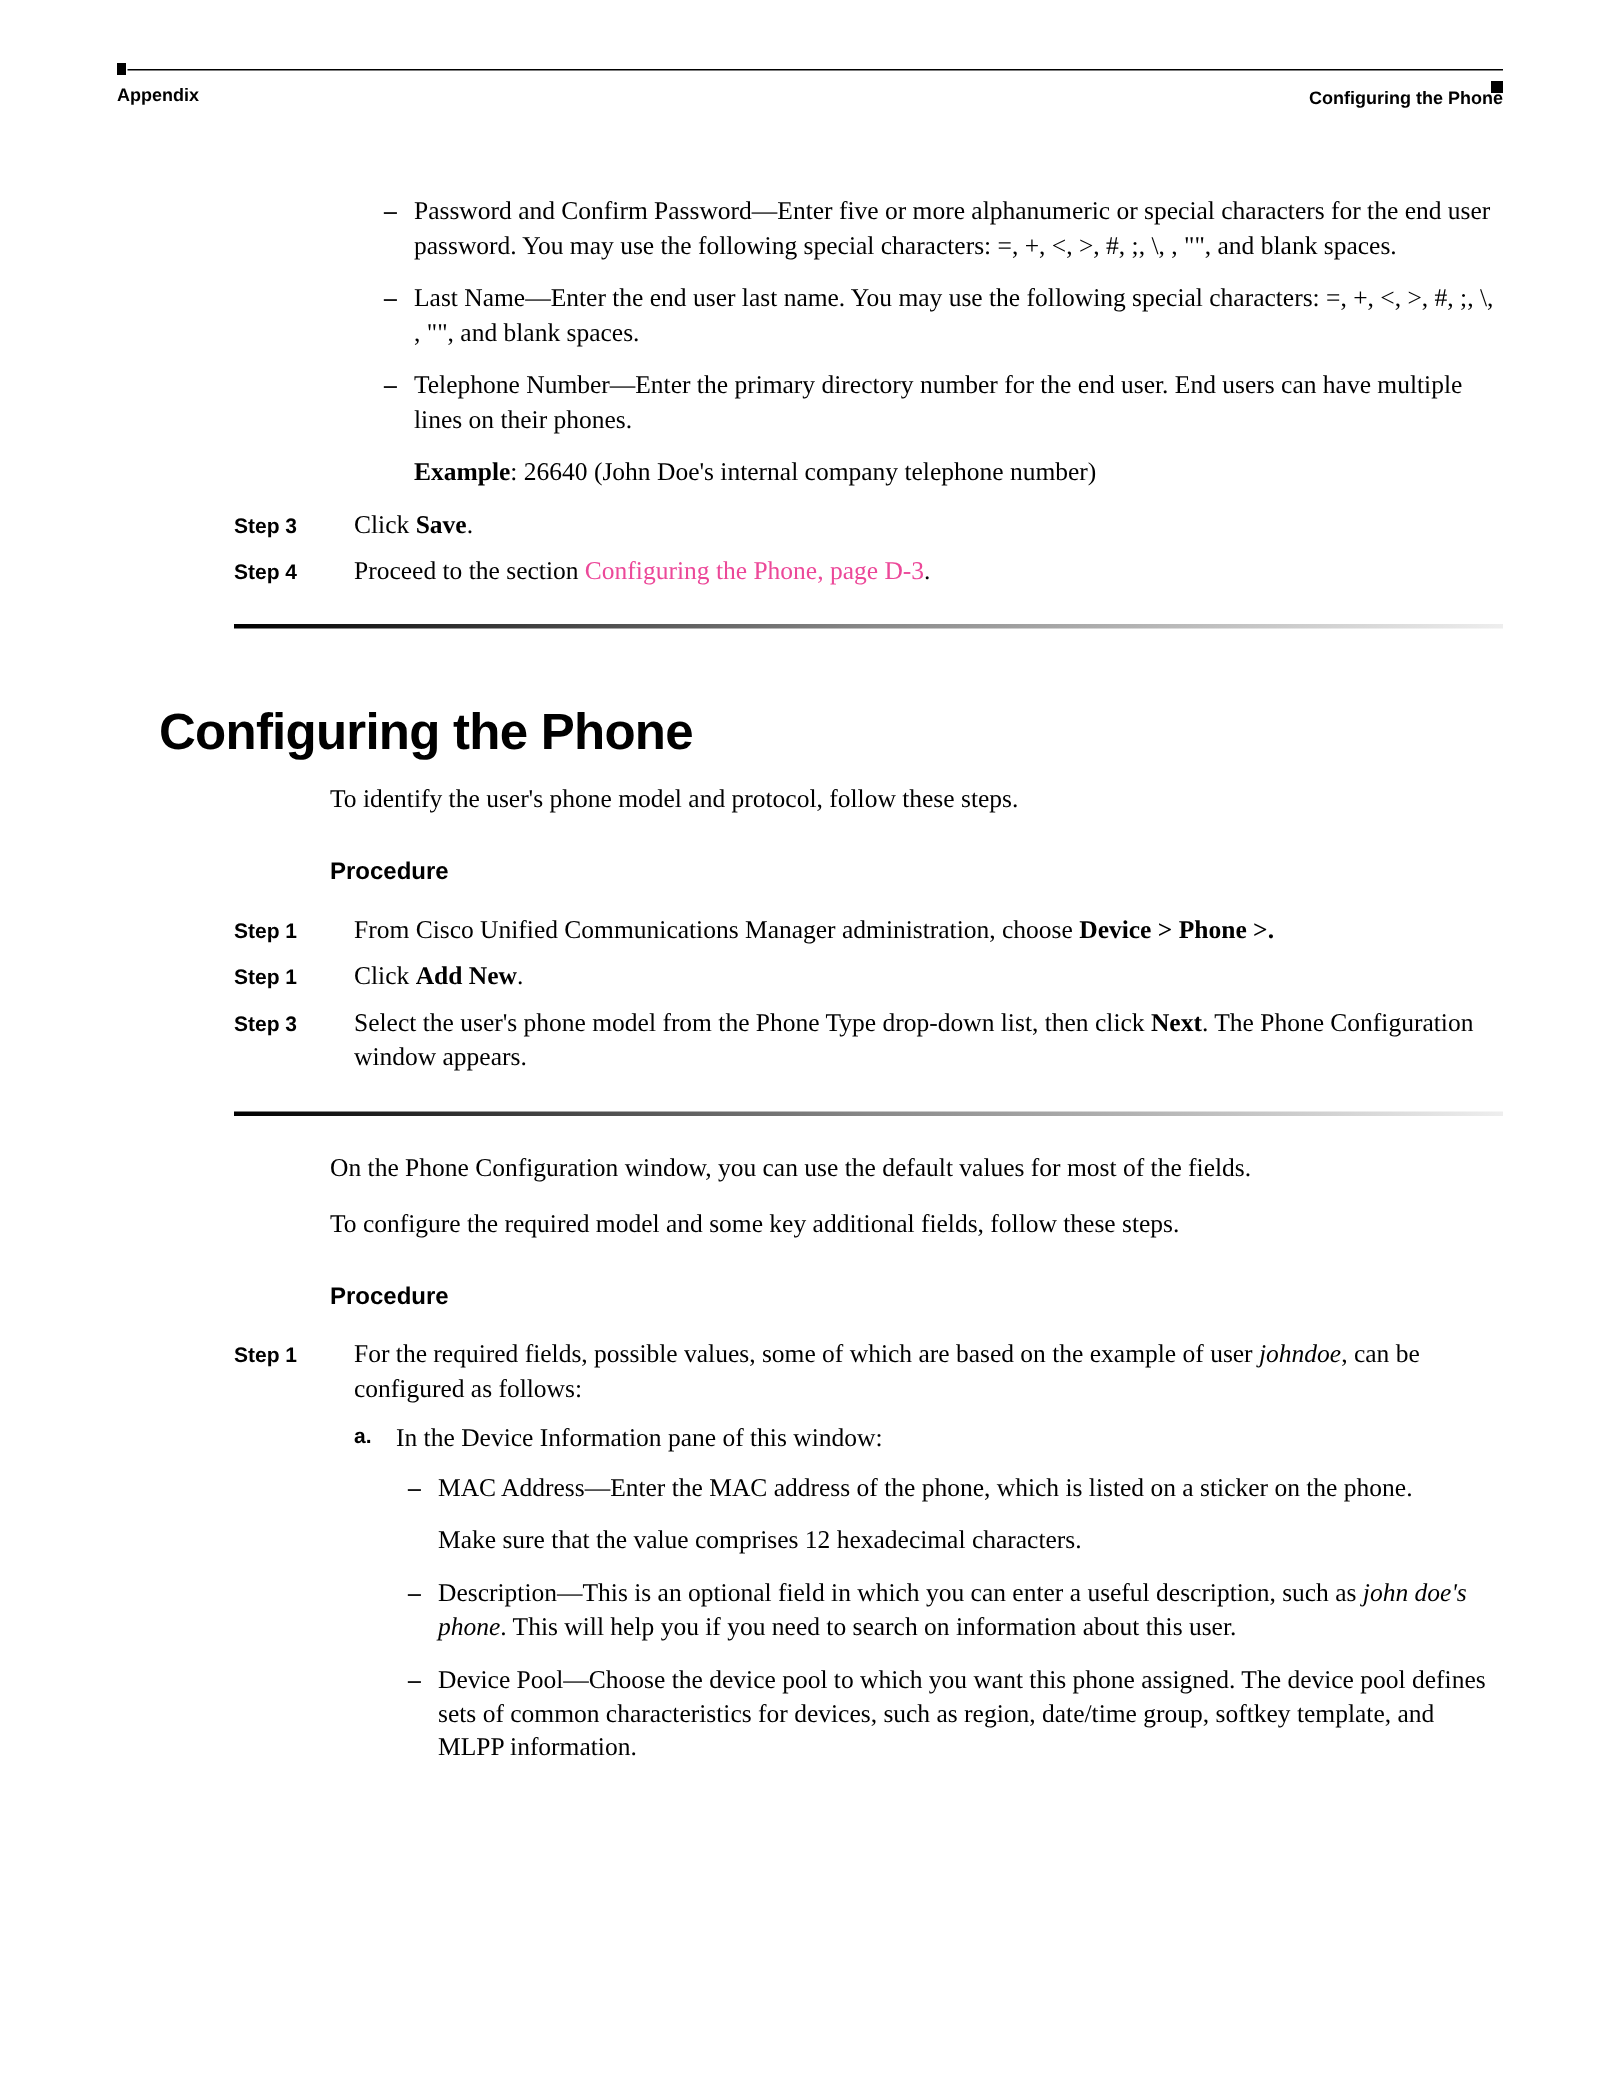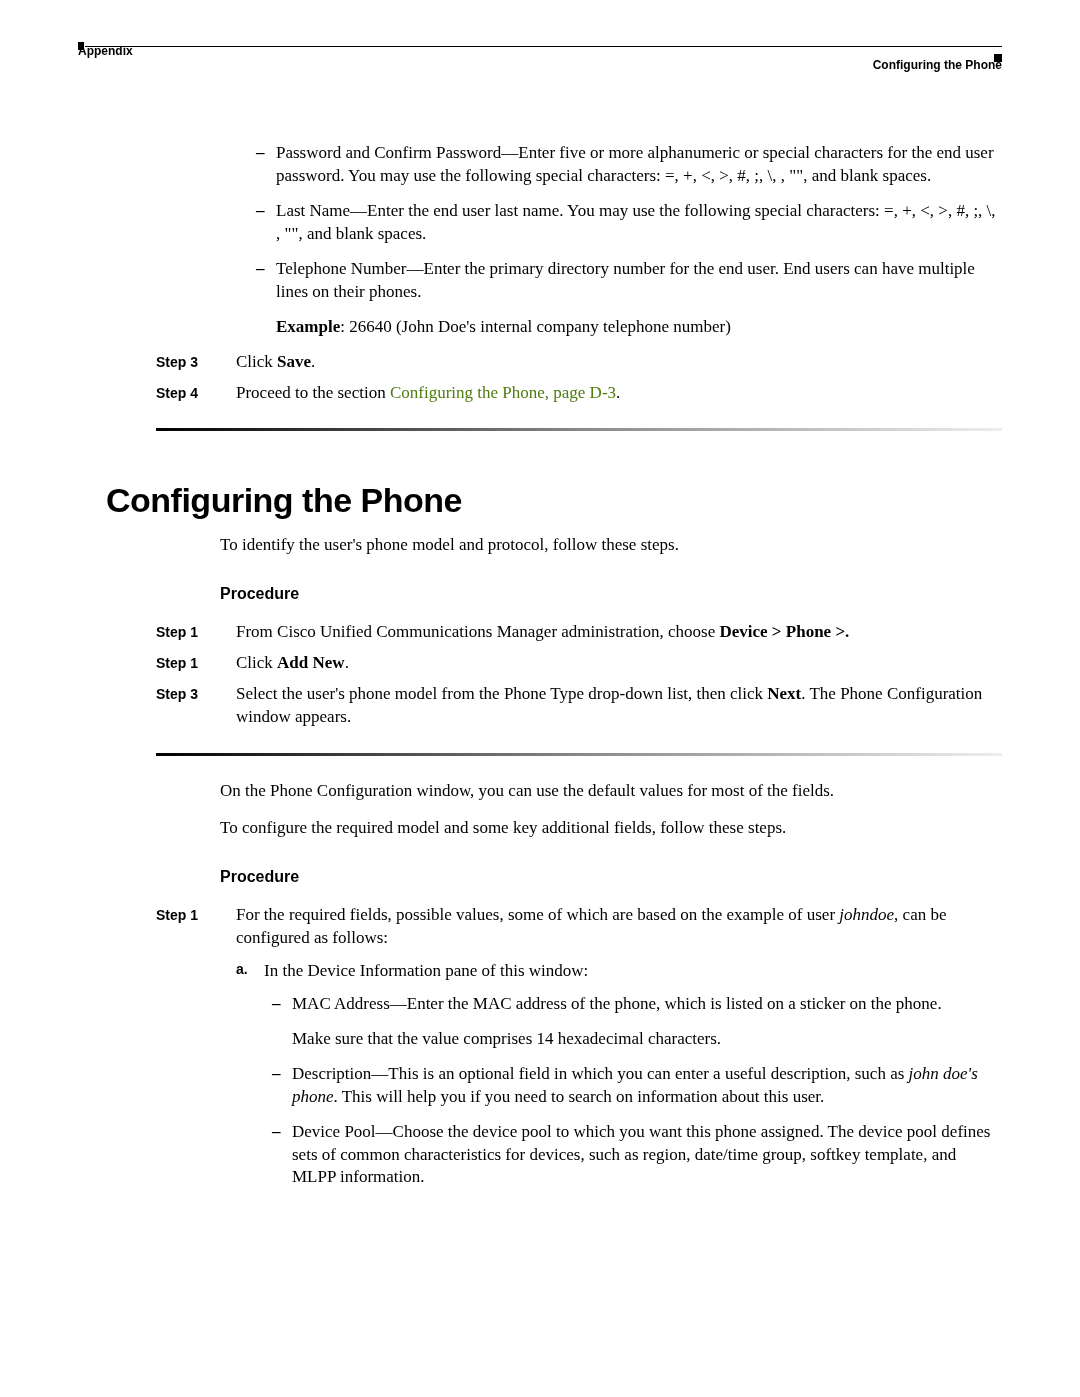--- a/index.html
+++ b/index.html
@@ -15,21 +15,21 @@
     padding: 40px 78px 50px 78px;
     position: relative;
   }
   .header {
     position: relative;
     height: 50px;
   }
   .header-left {
     position: absolute;
     left: 0;
-    top: 4px;
+    top: 16px;
     font-family: Arial, Helvetica, sans-serif;
     font-weight: bold;
     font-size: 12px;
   }
   .header-right {
     position: absolute;
     right: 0;
     top: 18px;
     font-family: Arial, Helvetica, sans-serif;
     font-weight: bold;
@@ -53,21 +53,21 @@
   }
   .header-right-box {
     position: absolute;
     right: 0;
     top: 14px;
     width: 8px;
     height: 8px;
     background: #000;
   }
   .content {
-    margin-top: 52px;
+    margin-top: 40px;
   }
   .indent-block {
     margin-left: 142px;
   }
   .sub-bullet {
     margin-left: 56px;
     position: relative;
     margin-bottom: 12px;
     line-height: 1.35;
   }
@@ -135,21 +135,21 @@
   }
   .letter-marker {
     position: absolute;
     left: -28px;
     top: 0;
     font-family: Arial, Helvetica, sans-serif;
     font-weight: bold;
     font-size: 14px;
   }
   .link {
-    color: #4d7c0f;
+    color: #ec4899;
     font-family: Liberation Serif, serif;
   }
   .bold {
     font-weight: bold;
   }
   .italic {
     font-style: italic;
   }
 </style>
 </head>
@@ -232,21 +232,21 @@
         <div>
           <span>For the required fields, possible values, some of which are based on the example of user </span><span class="italic">johndoe</span><span>, can be configured as follows:</span>
         </div>
 
         <div class="letter-item" style="margin-top:10px;">
           <span class="letter-marker">a.</span>
           <span>In the Device Information pane of this window:</span>
         </div>
 
         <div class="sub-bullet">MAC Address—Enter the MAC address of the phone, which is listed on a sticker on the phone.</div>
-        <div class="sub-indent-text">Make sure that the value comprises 14 hexadecimal characters.</div>
+        <div class="sub-indent-text">Make sure that the value comprises 12 hexadecimal characters.</div>
 
         <div class="sub-bullet">
           <span>Description—This is an optional field in which you can enter a useful description, such as </span><span class="italic">john doe's phone</span><span>. This will help you if you need to search on information about this user.</span>
         </div>
 
         <div class="sub-bullet">Device Pool—Choose the device pool to which you want this phone assigned. The device pool defines sets of common characteristics for devices, such as region, date/time group, softkey template, and MLPP information.</div>
       </div>
     </div>
 
   </div>

